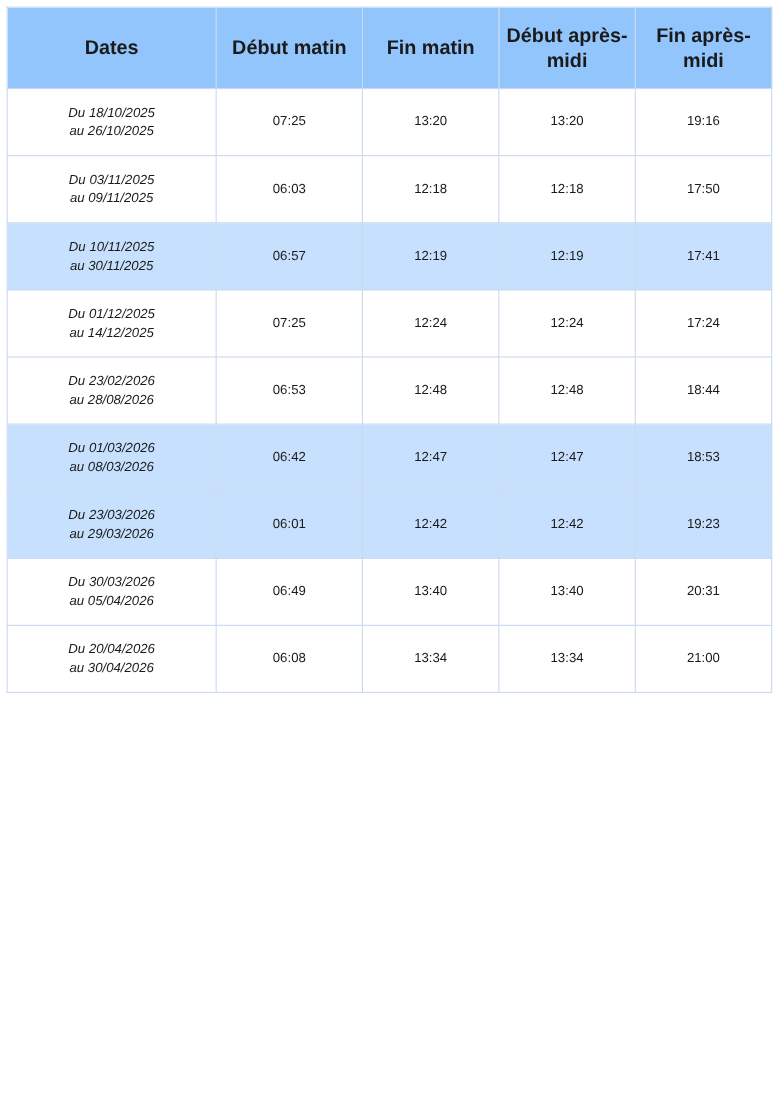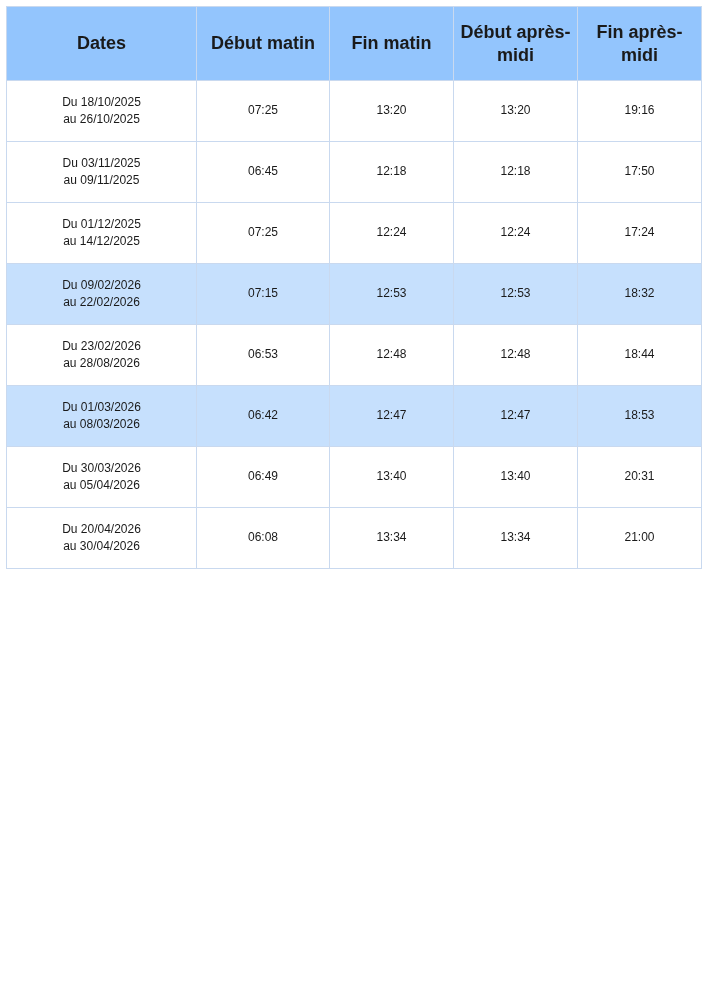--- a/index.html
+++ b/index.html
@@ -48,20 +48,21 @@
     font-weight: normal;
   }
   table.schedule tbody tr.odd td {
     background: #ffffff;
   }
   table.schedule tbody tr.even td {
     background: #c6e0fd;
   }
   td.date-cell {
     white-space: pre-line;
+    font-style: italic;
   }
   
   col.c0 { width: 190px; }
   col.c1 { width: 133px; }
   col.c2 { width: 124px; }
   col.c3 { width: 124px; }
   col.c4 { width: 124px; }
 </style>
 </head>
 <body>
@@ -89,56 +90,64 @@
           <td class="date-cell">Du 18/10/2025
 au 26/10/2025</td>
           <td>07:25</td>
           <td>13:20</td>
           <td>13:20</td>
           <td>19:16</td>
         </tr>
         <tr class="odd">
           <td class="date-cell">Du 03/11/2025
 au 09/11/2025</td>
-          <td>06:45</td>
+          <td>06:03</td>
           <td>12:18</td>
           <td>12:18</td>
           <td>17:50</td>
+        </tr>
+        <tr class="even">
+          <td class="date-cell">Du 10/11/2025
+au 30/11/2025</td>
+          <td>06:57</td>
+          <td>12:19</td>
+          <td>12:19</td>
+          <td>17:41</td>
         </tr>
         <tr class="odd">
           <td class="date-cell">Du 01/12/2025
 au 14/12/2025</td>
           <td>07:25</td>
           <td>12:24</td>
           <td>12:24</td>
           <td>17:24</td>
-        </tr>
-        <tr class="even">
-          <td class="date-cell">Du 09/02/2026
-au 22/02/2026</td>
-          <td>07:15</td>
-          <td>12:53</td>
-          <td>12:53</td>
-          <td>18:32</td>
         </tr>
         <tr class="odd">
           <td class="date-cell">Du 23/02/2026
 au 28/08/2026</td>
           <td>06:53</td>
           <td>12:48</td>
           <td>12:48</td>
           <td>18:44</td>
         </tr>
         <tr class="even">
           <td class="date-cell">Du 01/03/2026
 au 08/03/2026</td>
           <td>06:42</td>
           <td>12:47</td>
           <td>12:47</td>
           <td>18:53</td>
+        </tr>
+        <tr class="even">
+          <td class="date-cell">Du 23/03/2026
+au 29/03/2026</td>
+          <td>06:01</td>
+          <td>12:42</td>
+          <td>12:42</td>
+          <td>19:23</td>
         </tr>
         <tr class="odd">
           <td class="date-cell">Du 30/03/2026
 au 05/04/2026</td>
           <td>06:49</td>
           <td>13:40</td>
           <td>13:40</td>
           <td>20:31</td>
         </tr>
         <tr class="odd">

